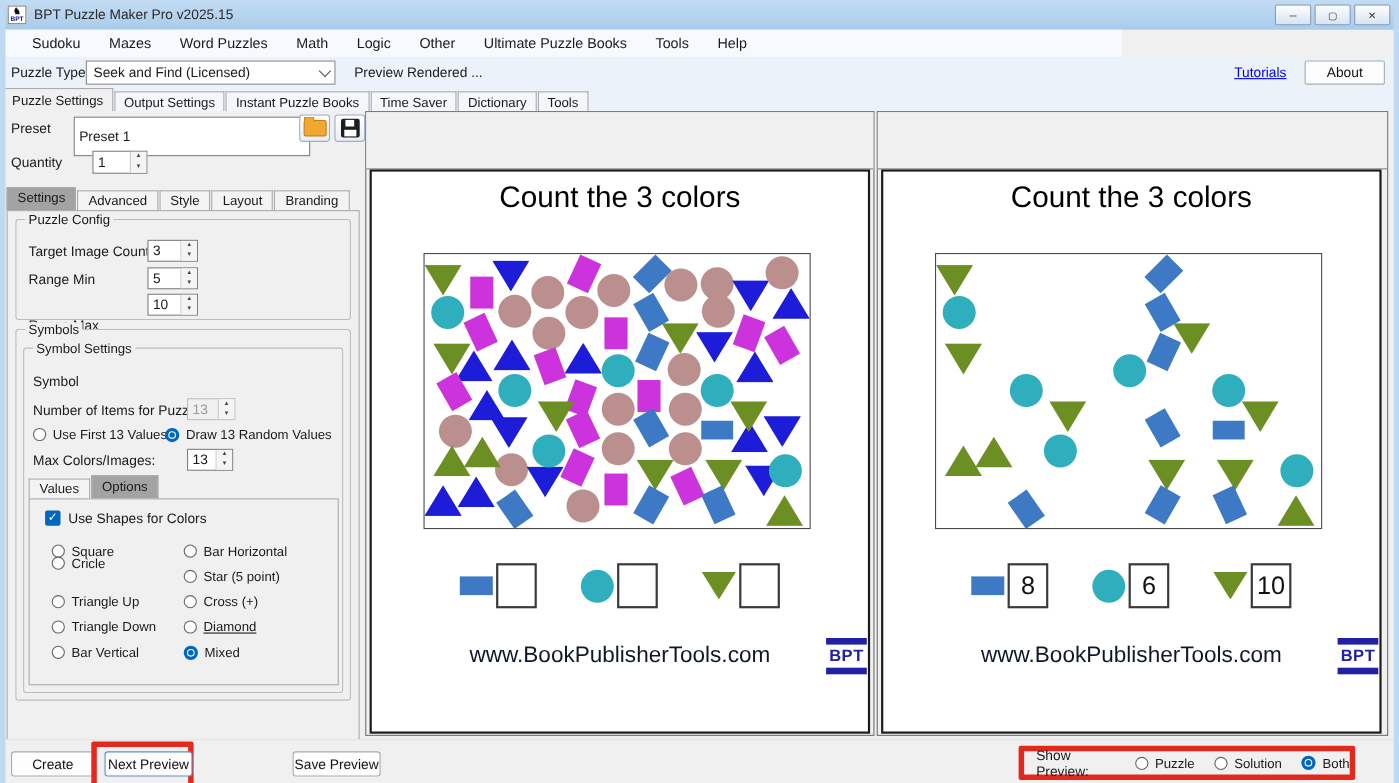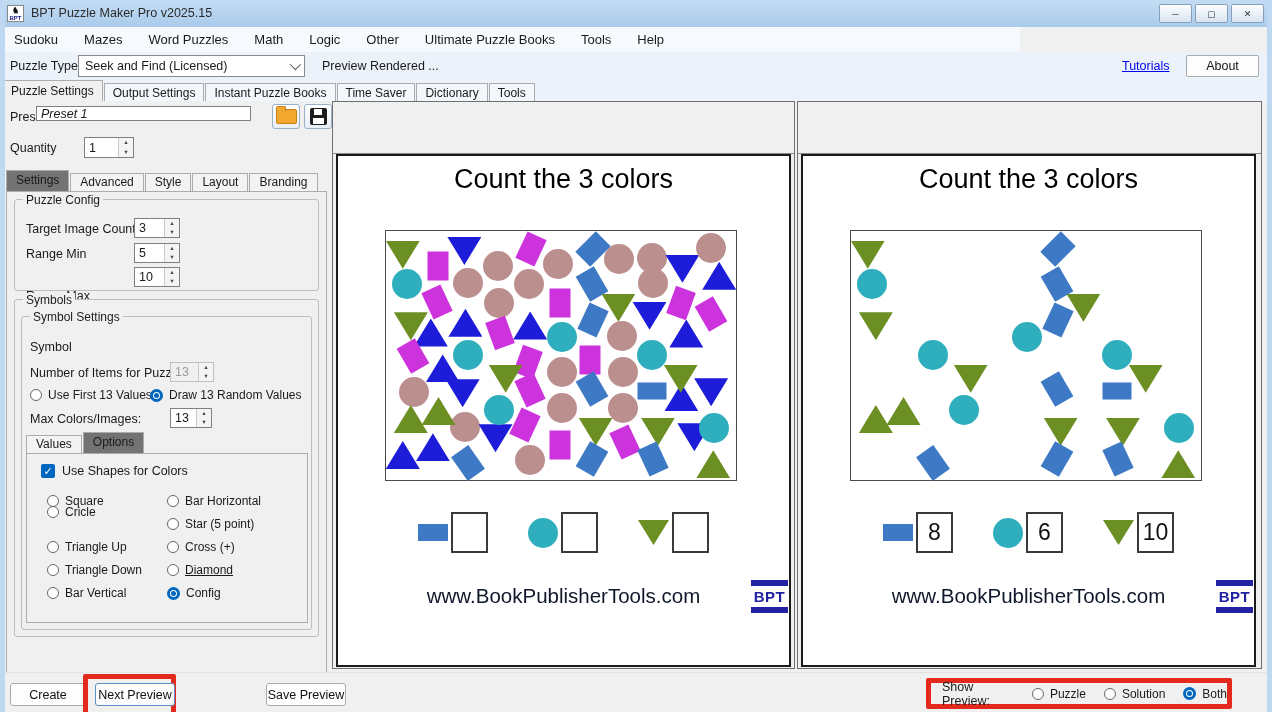--- a/index.html
+++ b/index.html
@@ -10,21 +10,21 @@
   .titlebar{left:0;top:0;width:1272px;height:27px;background:linear-gradient(180deg,#C3DCF4,#A9CBEA);}
   .edge{top:0;width:5px;height:712px;background:#BFD9F2;z-index:50;}
   .app-icon{left:7px;top:5px;width:17px;height:17px;background:#fff;border:1px solid #888;box-sizing:border-box;
             font-weight:bold;color:#1b1b8a;font-size:6px;text-align:center;line-height:7px;}
   .app-icon .fig{display:block;color:#111;font-size:8px;line-height:9px;}
   .title-text{left:31px;top:6px;font-size:12.5px;color:#2b2b2b;}
   .winbtns{right:8px;top:4px;display:flex;gap:3px;}
   .winbtn{width:31px;height:17px;border:1px solid #8aa0b8;border-radius:2px;background:linear-gradient(180deg,#FDFEFF,#D7E4F2);
           display:flex;align-items:center;justify-content:center;font-size:9px;color:#333;}
   
-  .menubar{left:0;top:27px;width:1020px;height:25px;background:#F6F9FD;display:flex;align-items:center;padding-left:1px;box-sizing:border-box;}
+  .menubar{left:0;top:27px;width:1020px;height:25px;background:#F6F9FD;display:flex;align-items:center;padding-left:16px;box-sizing:border-box;}
   .menu-item{padding:0 13px;line-height:25px;font-size:13px;}
   
   .typebar{left:0;top:52px;width:1272px;height:28px;background:#EBF2FA;}
   .lbl{font-size:12.5px;}
   .combo{background:#fff;border:1px solid #8a8a8a;box-sizing:border-box;display:flex;align-items:center;padding:0 6px;font-size:12.5px;}
   .combo .chev{margin-left:auto;width:7px;height:7px;border-right:1.6px solid #555;border-bottom:1.6px solid #555;transform:rotate(45deg) translateY(-2px);}
   .link{color:#0000EE;text-decoration:underline;font-size:12.5px;}
   .btn{background:#FDFDFD;border:1px solid #ABABAB;border-radius:2px;box-sizing:border-box;
        display:flex;align-items:center;justify-content:center;font-size:12.5px;color:#111;}
   
@@ -41,21 +41,21 @@
   .spin.disabled{background:#F0F0F0;border-color:#C0C0C0;}
   .spin.disabled .val{color:#9a9a9a;}
   .toolbtn{border:1px solid #9ab0c8;border-radius:3px;background:linear-gradient(180deg,#fff,#E8EEF6);display:flex;align-items:center;justify-content:center;box-sizing:border-box;}
   .folder{width:19px;height:13px;background:#F2A72E;border-radius:2px;position:relative;border:1px solid #C77F12;}
   .folder:before{content:"";position:absolute;left:-1px;top:-4px;width:8px;height:4px;background:#F2A72E;border:1px solid #C77F12;border-bottom:none;border-radius:2px 2px 0 0;}
   .floppy{width:17px;height:17px;background:#1d1d1d;border-radius:2px;position:relative;}
   .floppy:before{content:"";position:absolute;left:4px;top:1px;width:8px;height:6px;background:#fff;}
   .floppy:after{content:"";position:absolute;left:3px;bottom:1px;width:11px;height:6px;background:#fff;}
   .stabs{display:flex;align-items:flex-end;height:20px;}
   .stab{border:1px solid #ACACAC;border-bottom:none;background:#F3F3F3;padding:0 9px;line-height:17px;height:17px;font-size:12px;margin-right:1px;}
-  .stab.active{background:#737373;height:20px;line-height:19px;z-index:2;position:relative;}
+  .stab.active{background:#a3a3a3;height:20px;line-height:19px;z-index:2;position:relative;}
   .tabpage{border:1px solid #ACACAC;background:#F0F0F0;box-sizing:border-box;}
   .groupbox{border:1px solid #BDBDBD;border-radius:3px;box-sizing:border-box;}
   .groupbox > .legend{position:absolute;top:-7px;left:8px;background:#F0F0F0;padding:0 3px;font-size:12px;}
   .radio{display:flex;align-items:center;gap:6px;font-size:12px;}
   .radio .rc{width:12px;height:12px;border:1px solid #666;border-radius:50%;background:#fff;box-sizing:border-box;flex:none;}
   .radio.sel .rc{border:3px solid #0067C0;width:13px;height:13px;position:relative;}
   .radio.sel .rc:after{content:"";position:absolute;left:1px;top:1px;width:5px;height:5px;border-radius:50%;background:#0067C0;}
   .checkbox{width:14px;height:14px;background:#0067C0;border-radius:2px;color:#fff;font-size:11px;line-height:14px;text-align:center;flex:none;}
   
   .ppanel{top:101px;height:568px;background:#F0F0F0;border:1px solid #707070;box-sizing:border-box;}
@@ -119,21 +119,21 @@
     <span class="mtab active">Puzzle Settings</span>
     <span class="mtab">Output Settings</span>
     <span class="mtab">Instant Puzzle Books</span>
     <span class="mtab">Time Saver</span>
     <span class="mtab">Dictionary</span>
     <span class="mtab">Tools</span>
   </div>
 
 <div class="abs settings">
   <div class="abs lbl" style="left:6px;top:9px;">Preset</div>
-  <div class="abs input" style="left:32px;top:5px;width:215px;height:15px;font-style:italic;">
+  <div class="abs input" style="left:63px;top:5px;width:215px;height:36px;">
     <span>Preset 1</span>
   </div>
   <div class="abs toolbtn" style="left:268px;top:3px;width:28px;height:25px;">
     <span class="folder"></span>
   </div>
   <div class="abs toolbtn" style="left:300px;top:3px;width:28px;height:25px;">
     <span class="floppy"></span>
   </div>
 
   <div class="abs lbl" style="left:6px;top:40px;">Quantity</div>
@@ -257,21 +257,21 @@
             <div class="radio" style="position: absolute; left: 140px; top: 86px;">
               <span class="rc"></span>
               <span>Cross (+)</span>
             </div>
             <div class="radio" style="position: absolute; left: 140px; top: 109px; text-decoration: underline;">
               <span class="rc"></span>
               <span>Diamond</span>
             </div>
             <div class="radio sel" style="position: absolute; left: 140px; top: 132px;">
               <span class="rc"></span>
-              <span>Config</span>
+              <span>Mixed</span>
             </div>
           </div>
       </div>
     </div>
   </div>
 </div>
 
 <div class="abs ppanel" id="panelPuzzle" style="left:332px;width:463px;">
   <div class="phead"></div>
   <div class="doc">

